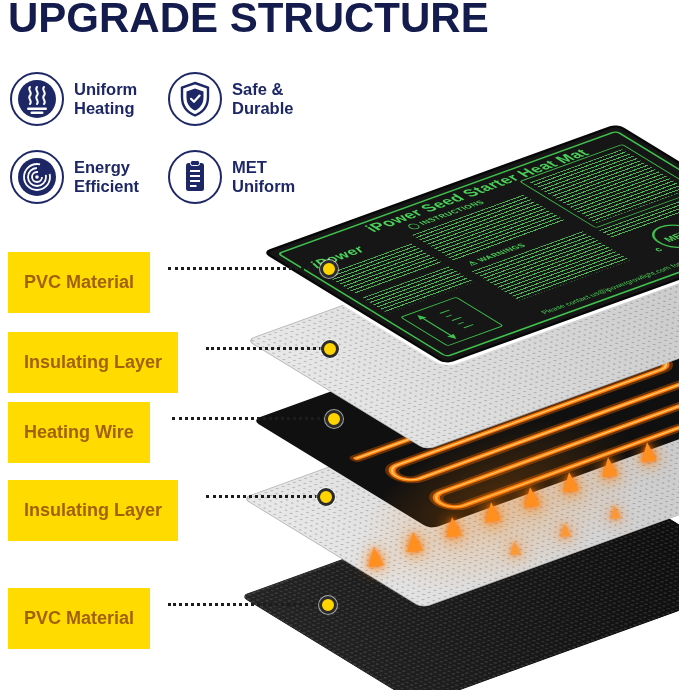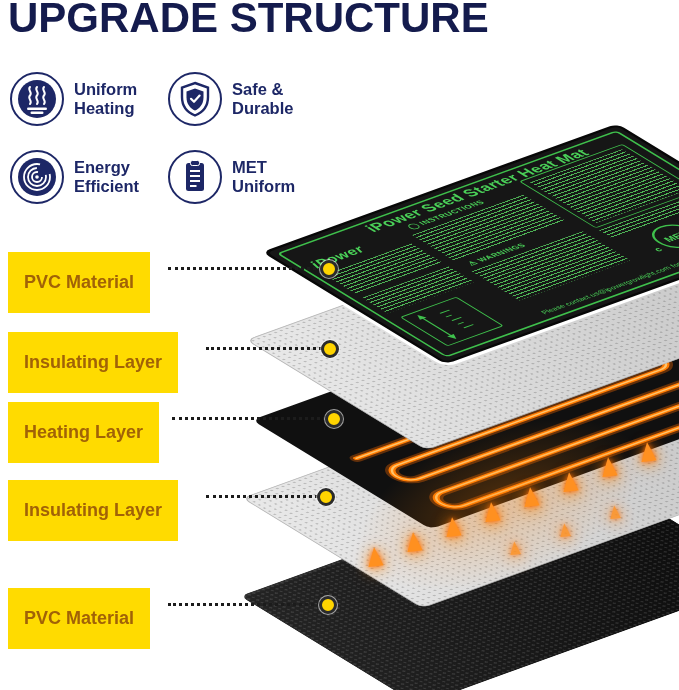--- a/index.html
+++ b/index.html
@@ -163,21 +163,21 @@
   <span class="heat-arrow heat-arrow--sm" style="left:606px;top:502px;">▲</span>
 
   <div class="tag t1">PVC Material</div>
   <div class="leader l1"></div>
   <div class="dot d1"></div>
 
   <div class="tag t2">Insulating Layer</div>
   <div class="leader l2"></div>
   <div class="dot d2"></div>
 
-  <div class="tag t3">Heating Layer</div>
+  <div class="tag t3">Heating Wire</div>
   <div class="leader l3"></div>
   <div class="dot d3"></div>
 
   <div class="tag t4">Insulating Layer</div>
   <div class="leader l4"></div>
   <div class="dot d4"></div>
 
   <div class="tag t5">PVC Material</div>
   <div class="leader l5"></div>
   <div class="dot d5"></div>

